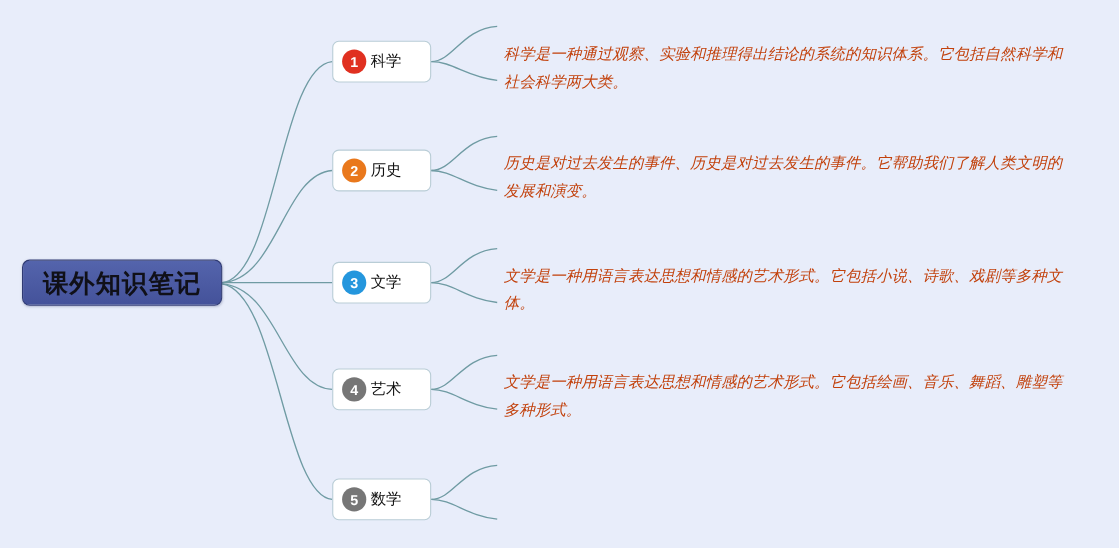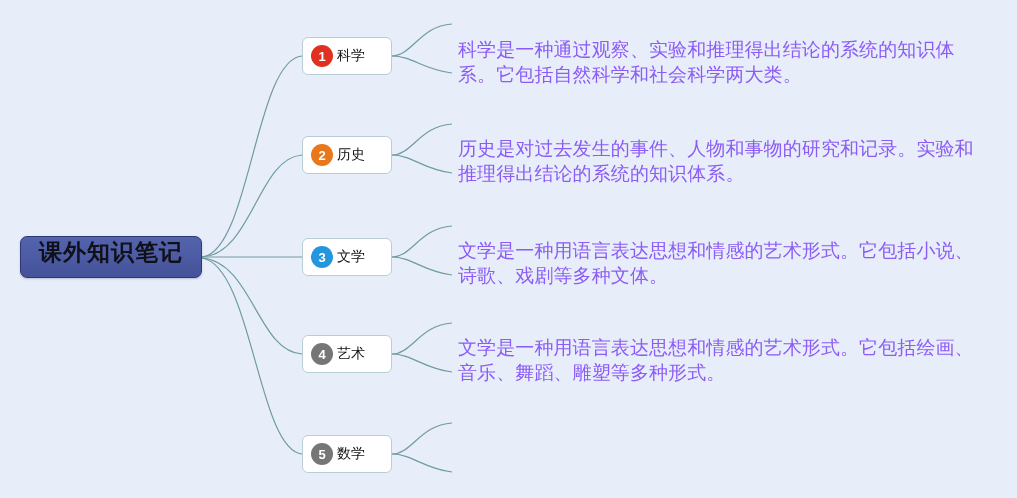--- a/index.html
+++ b/index.html
@@ -34,21 +34,21 @@
     position: absolute;
     left: 20px;
     top: 236px;
     width: 182px;
     height: 42px;
     border-radius: 7px;
     background: linear-gradient(180deg, #5464ac 0%, #44529a 100%);
     border: 1px solid #2f3a73;
     box-sizing: border-box;
     display: flex;
-    align-items: flex-start;
+    align-items: center;
     justify-content: center;
     box-shadow: 0 1px 2px rgba(40,50,100,0.25);
   }
   .root-label {
     font-size: 23px;
     font-weight: bold;
     color: #101018;
     letter-spacing: 1px;
     white-space: nowrap;
   }
@@ -83,24 +83,25 @@
   .topic-label {
     font-size: 14px;
     color: #111111;
     white-space: nowrap;
   }
 
   
   .desc {
     position: absolute;
     width: 520px;
-    font-size: 19px;
+    font-size: 14px;
     line-height: 25px;
-    color: #8b5cf6;
+    color: #c2410c;
     letter-spacing: 0.1px;
+    font-style: italic;
   }
 </style>
 </head>
 <body>
 
 <div id="canvas">
 
   <svg id="edges" viewBox="0 0 1017 498" xmlns="http://www.w3.org/2000/svg">
     <g fill="none" stroke="#6f9ba3" stroke-width="1.2">
 
@@ -134,21 +135,21 @@
   <div class="topic-node" style="left:302px; top:37px;">
     <span class="badge" style="background:#e03020;">1</span>
     <span class="topic-label">科学</span>
   </div>
   <div class="desc" style="left:458px; top:37px;">科学是一种通过观察、实验和推理得出结论的系统的知识体系。它包括自然科学和社会科学两大类。</div>
 
   <div class="topic-node" style="left:302px; top:136px;">
     <span class="badge" style="background:#e9781c;">2</span>
     <span class="topic-label">历史</span>
   </div>
-  <div class="desc" style="left:458px; top:136px;">历史是对过去发生的事件、人物和事物的研究和记录。实验和推理得出结论的系统的知识体系。</div>
+  <div class="desc" style="left:458px; top:136px;">历史是对过去发生的事件、历史是对过去发生的事件。它帮助我们了解人类文明的发展和演变。</div>
 
   <div class="topic-node" style="left:302px; top:238px;">
     <span class="badge" style="background:#2496dd;">3</span>
     <span class="topic-label">文学</span>
   </div>
   <div class="desc" style="left:458px; top:238px;">文学是一种用语言表达思想和情感的艺术形式。它包括小说、诗歌、戏剧等多种文体。</div>
 
   <div class="topic-node" style="left:302px; top:335px;">
     <span class="badge" style="background:#767676;">4</span>
     <span class="topic-label">艺术</span>

